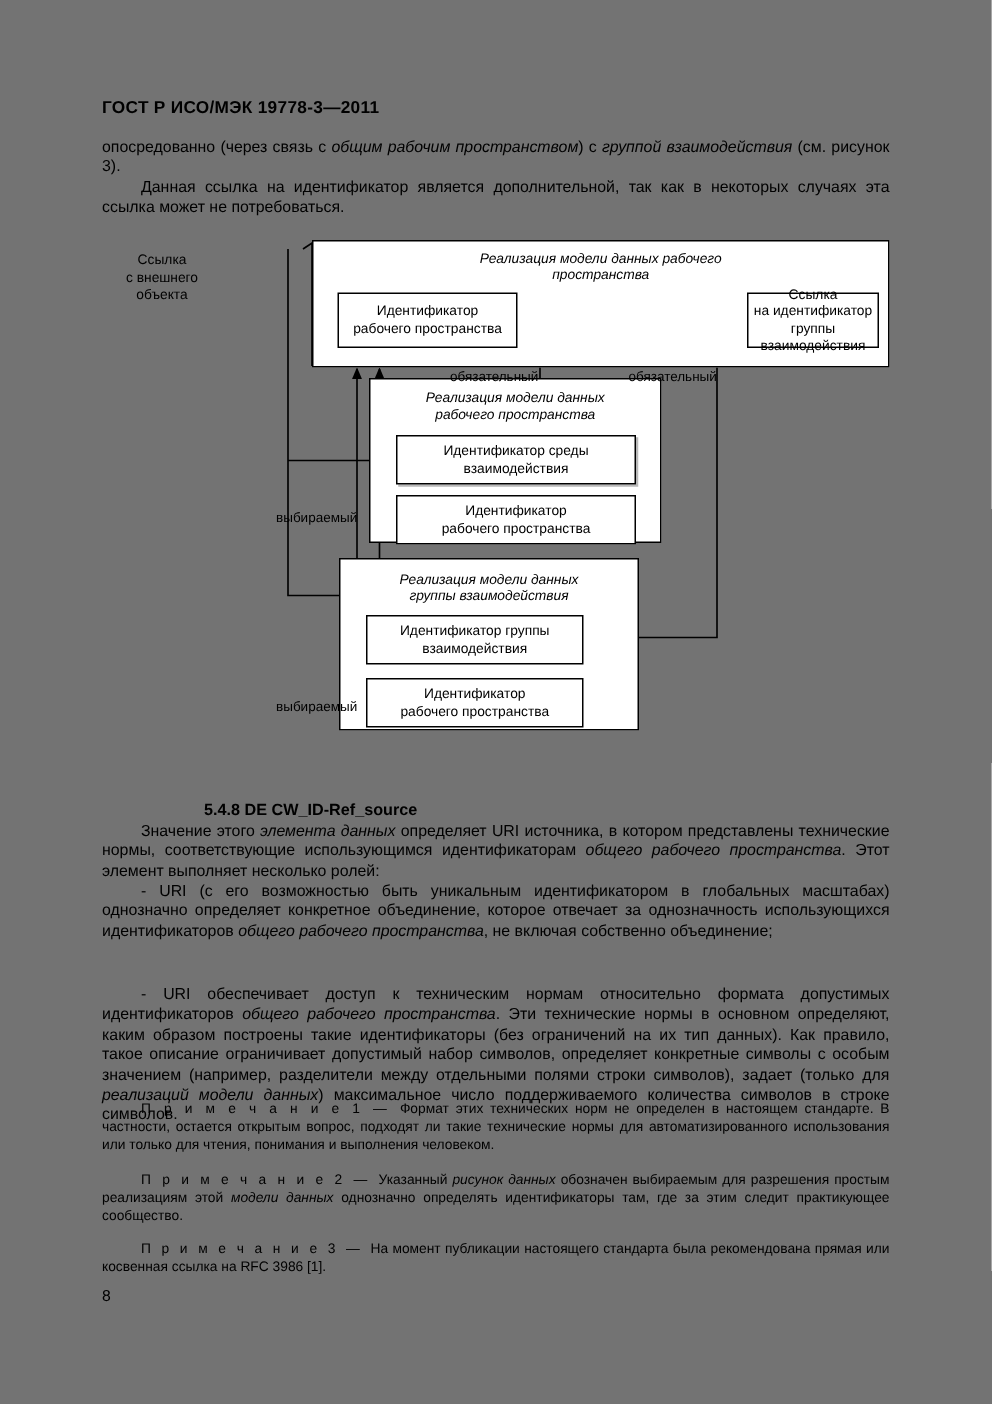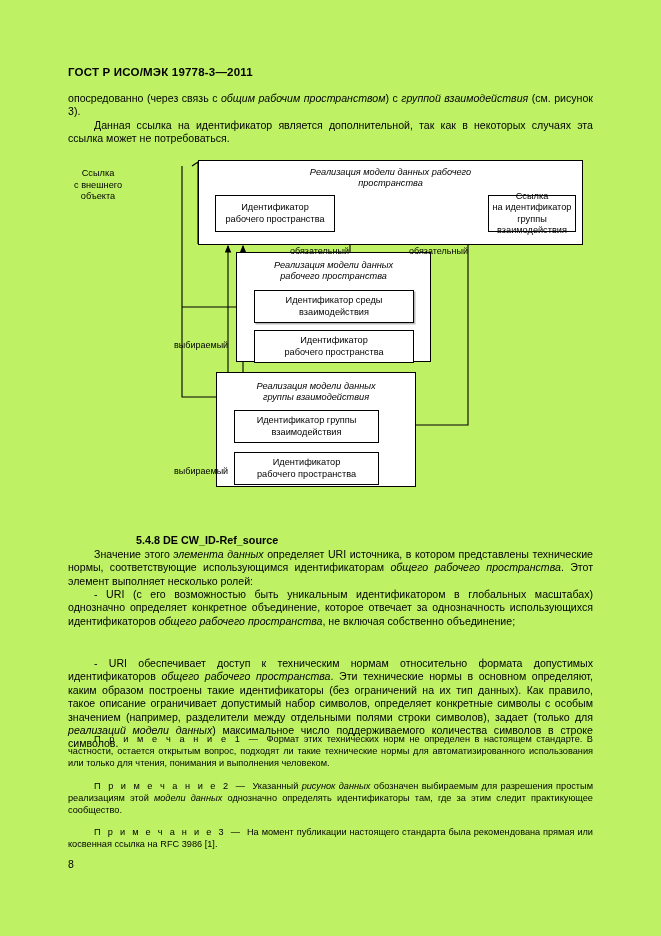--- a/index.html
+++ b/index.html
@@ -13,21 +13,21 @@
     position: relative;
     font-family: "Liberation Sans", sans-serif;
     color: #000000;
     overflow: hidden;
   }
   .page {
     position: absolute;
     left: 0; top: 0;
     width: 661px;
     height: 936px;
-    background: #bef264;
+    background: #737373;
   }
   .doc-header {
     position: absolute;
     left: 68px;
     top: 66px;
     font-size: 11.5px;
     font-weight: bold;
     letter-spacing: 0.2px;
   }
   .body-text {
@@ -39,21 +39,21 @@
     text-align: justify;
     text-justify: inter-word;
   }
   .intro { top: 92px; }
   .indent { text-indent: 26px; display: block; }
   i { font-style: italic; }
 
   
   .figure {
     position: absolute;
-    left: 58px;
+    left: 68px;
     top: 160px;
     width: 525px;
     height: 335px;
   }
   .fig-svg { position: absolute; left: 0; top: 0; }
 
   .nodebox {
     position: absolute;
     box-sizing: border-box;
     border: 1px solid #000;

